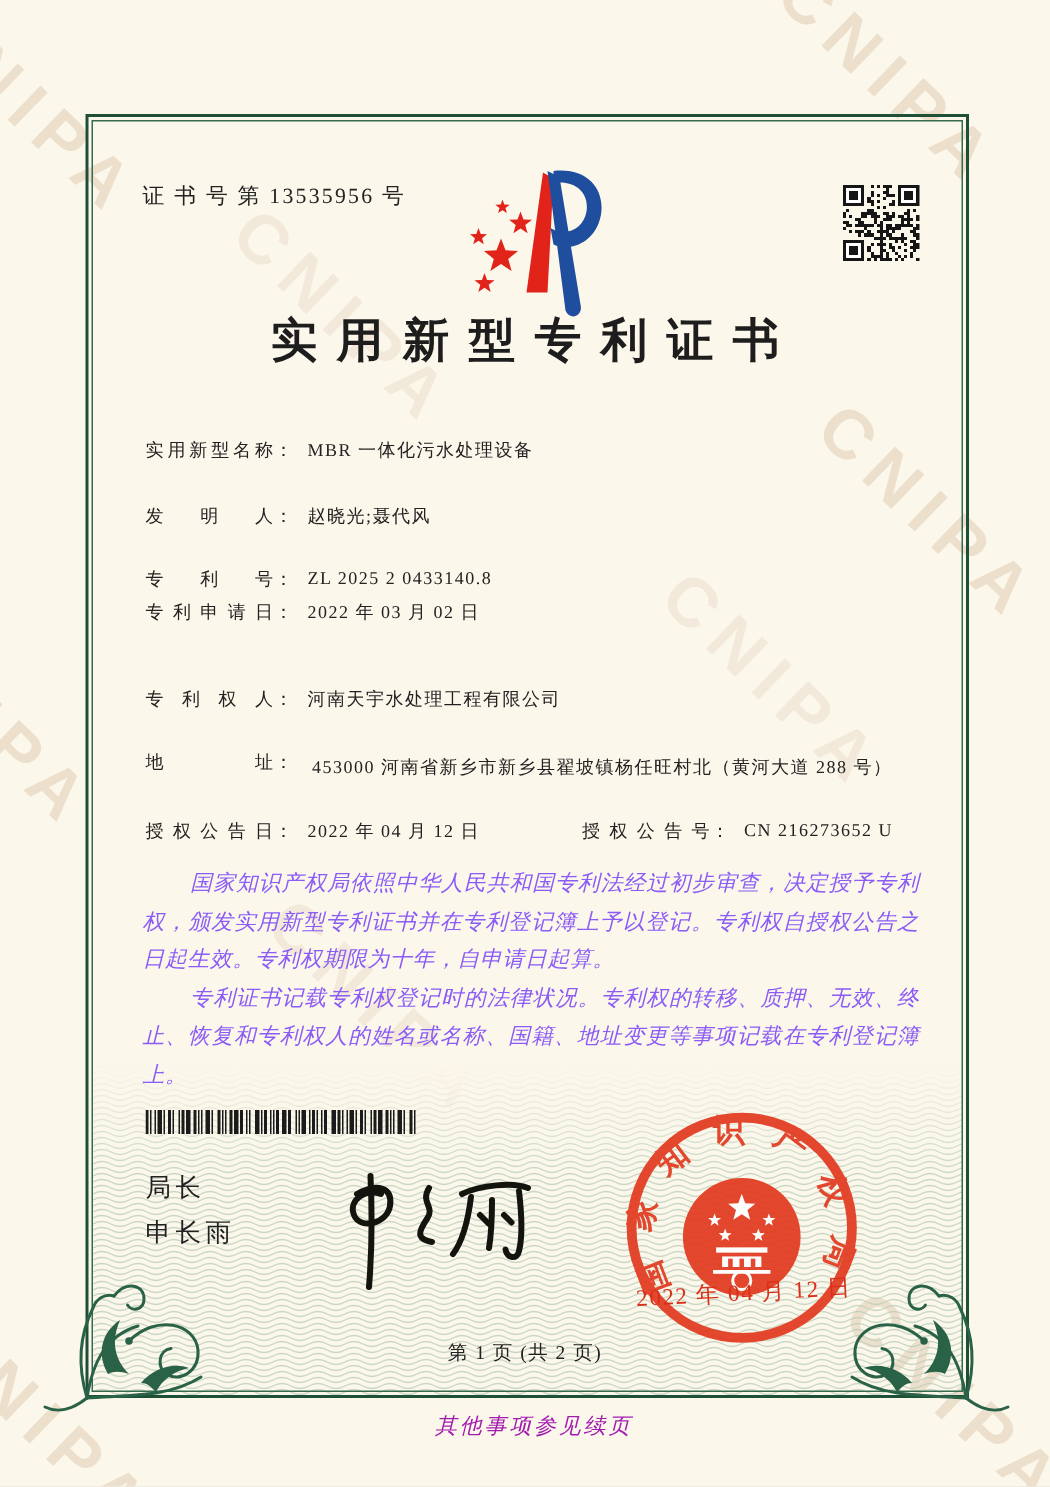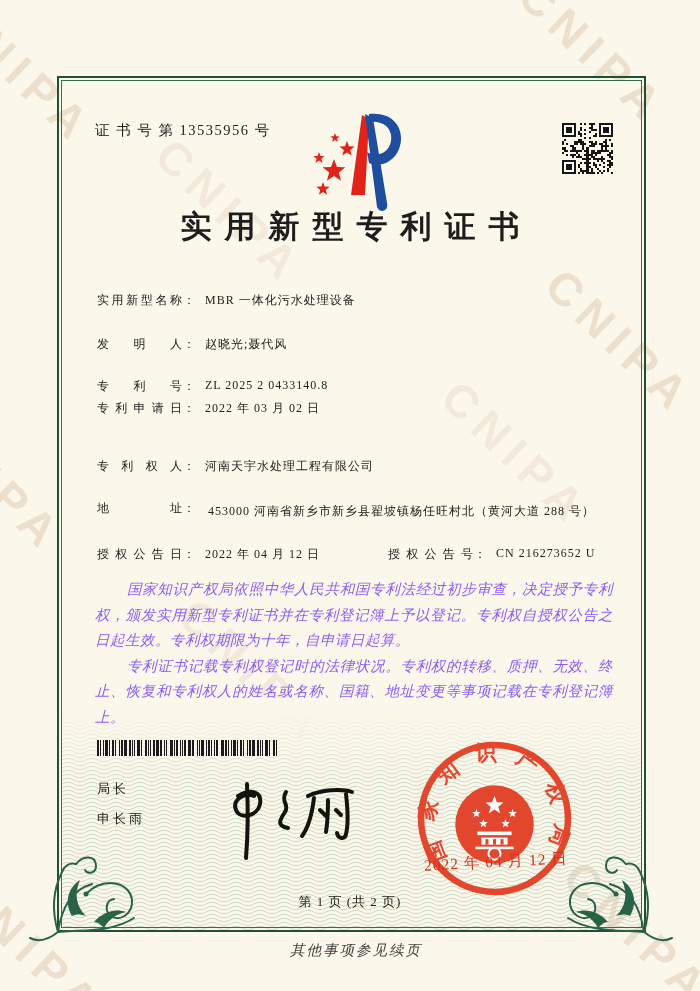--- a/index.html
+++ b/index.html
@@ -30,30 +30,30 @@
   .lbl{display:inline-block;width:86px;text-align:justify;text-align-last:justify;vertical-align:top;}
   .col{vertical-align:top;}
   .val{margin-left:9px;vertical-align:top;}
   .val.wrap{display:inline-block;width:412px;line-height:22px;margin-left:12px;}
   .pair2{position:absolute;left:263px;top:0;white-space:nowrap;margin-left:28px;}
   .paras{position:absolute;left:95px;top:577px;width:518px;z-index:4;}
   .paras p{margin:0;font-size:14.5px;line-height:25.5px;font-style:italic;letter-spacing:0.5px;
            text-indent:2.2em;text-align:justify;color:#8b5cf6;}
   #barcode{position:absolute;left:97px;top:740px;z-index:4;}
   #barcode rect{fill:#1b1b1b;}
-  .signer{position:absolute;left:97px;font-size:13px;letter-spacing:3px;z-index:4;font-family:Liberation Serif, serif;}
+  .signer{position:absolute;left:97px;font-size:17px;letter-spacing:3px;z-index:4;font-family:Liberation Serif, serif;}
   #signature{position:absolute;left:200px;top:768px;z-index:5;}
   #signature path{fill:none;stroke:#14140f;stroke-width:4;stroke-linecap:round;stroke-linejoin:round;}
   #seal{position:absolute;left:412px;top:736px;z-index:6;opacity:0.93;}
   .seal-date{position:absolute;left:424px;top:851px;width:180px;font-size:15.5px;letter-spacing:1px;
              color:#d92f19;transform:rotate(-3deg);z-index:7;white-space:nowrap;}
   .page-note{position:absolute;left:0;right:0;top:893px;text-align:center;font-size:13px;
              letter-spacing:1px;z-index:4;}
   .cont-note{position:absolute;left:0;right:0;top:941px;text-align:center;font-size:14.5px;
-             font-style:italic;letter-spacing:2px;z-index:4;color:#404040;padding-left:12px;}
+             font-style:italic;letter-spacing:2px;z-index:4;color:#a21caf;padding-left:12px;}
   #qr{position:absolute;left:562px;top:123px;z-index:4;}
   #qr rect{fill:#161616;shape-rendering:crispEdges;}
   #logo{position:absolute;left:307px;top:111px;z-index:4;}
 </style>
 </head>
 <body>
 
 <div class="page">
 
   <span class="wm" style="left:-28px;top:-12px">CNIPA</span>

